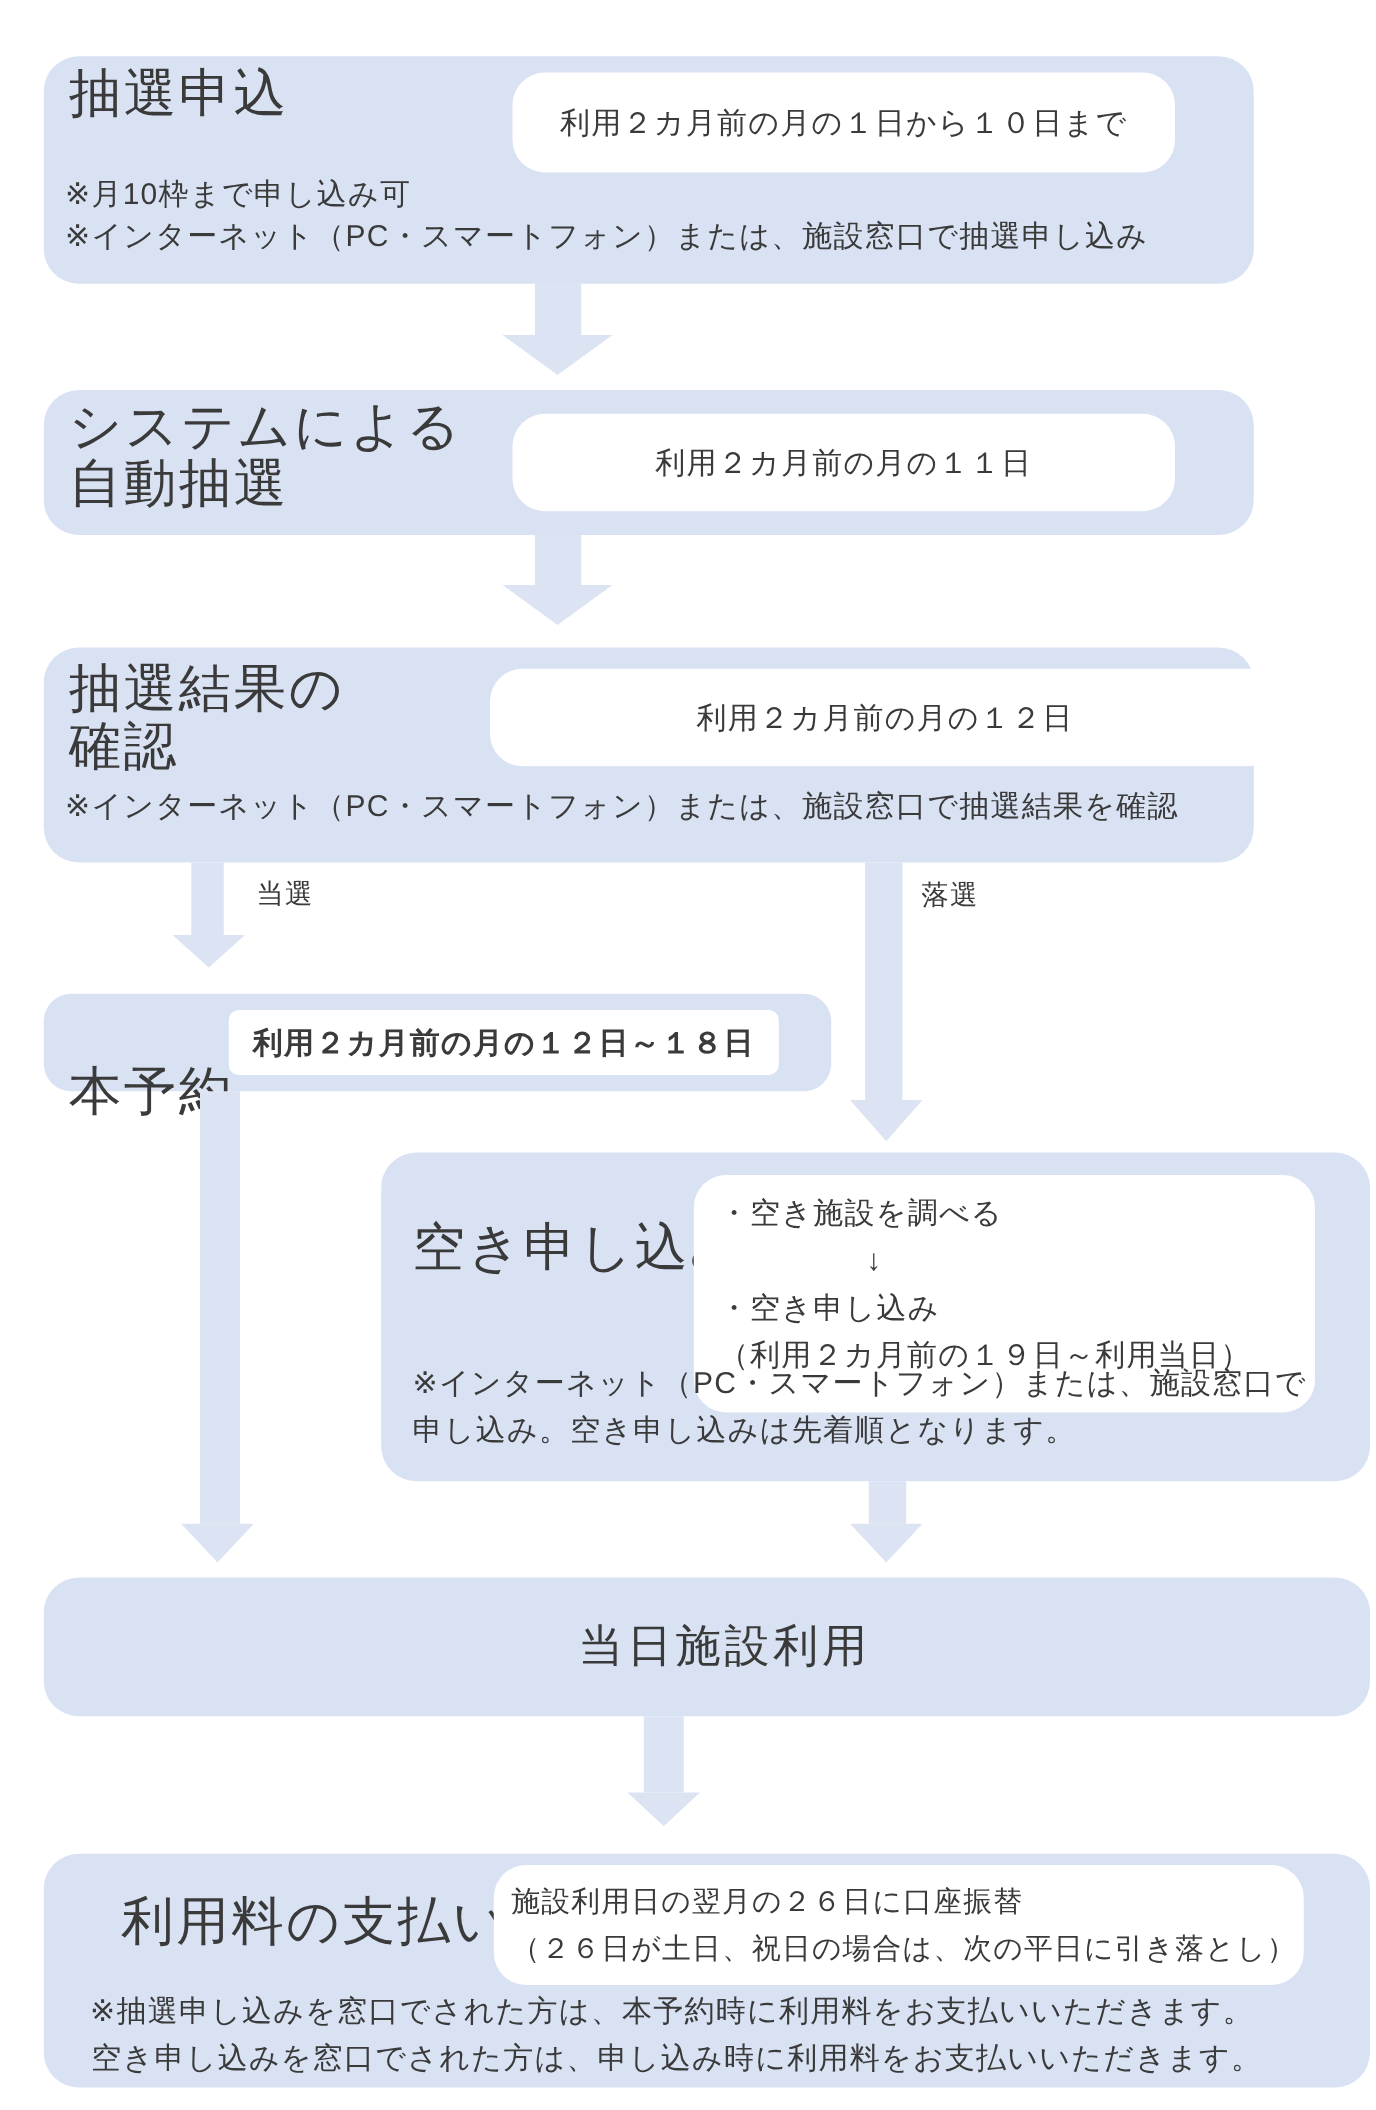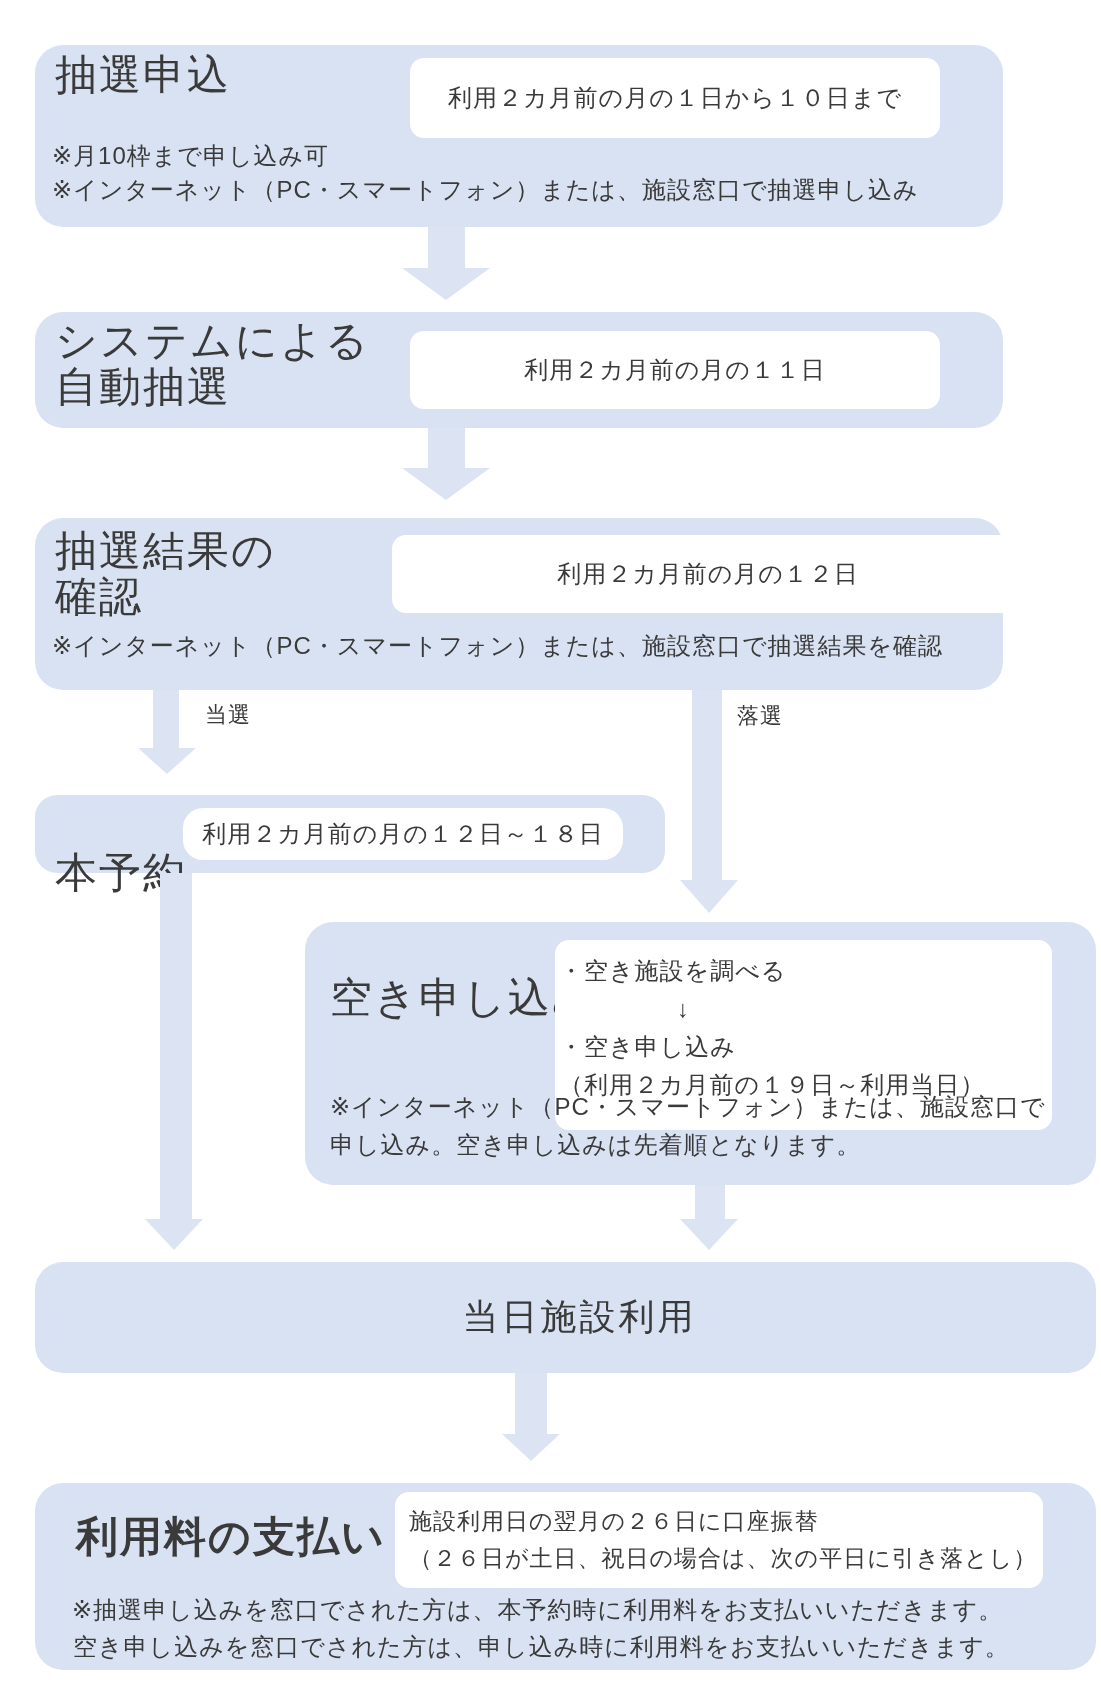--- a/index.html
+++ b/index.html
@@ -6,21 +6,21 @@
     --box-fill:#d9e2f3;
     --arrow-fill:#dce4f4;
     --panel-bg:#ffffff;
     --text:#3a3a3a;
   }
   html,body{margin:0;padding:0;background:#ffffff;}
   body{font-family:"Liberation Sans","DejaVu Sans",sans-serif;color:var(--text);}
   .canvas{position:relative;width:1101px;height:1688px;background:#ffffff;overflow:hidden;}
 
   .box{position:absolute;background:var(--box-fill);border-radius:28px;padding-left:28px;}
-  .panel{position:absolute;background:var(--panel-bg);border-radius:14px;
+  .panel{position:absolute;background:var(--panel-bg);border-radius:26px;
          display:flex;align-items:center;justify-content:center;text-align:center;}
   .panel span{font-size:24px;letter-spacing:1px;}
   .step-title{position:absolute;font-size:42px;letter-spacing:2px;line-height:46px;white-space:pre;}
   .note{position:absolute;font-size:24px;letter-spacing:1px;line-height:36px;white-space:pre;}
   .branch-label{position:absolute;font-size:22px;letter-spacing:1px;}
   .stem{position:absolute;background:var(--arrow-fill);}
   .tri{position:absolute;width:0;height:0;border-style:solid;
        border-color:var(--arrow-fill) transparent transparent transparent;}
 
   
@@ -47,44 +47,44 @@
   
   #bls{left:153px;top:690px;width:26px;height:58px;}
   #blh{left:138px;top:748px;border-width:26px 29px 0 29px;}
   #bll{left:205px;top:700px;}
   #brs{left:692px;top:690px;width:30px;height:190px;}
   #brh{left:680px;top:880px;border-width:33px 29px 0 29px;}
   #brl{left:737px;top:701px;}
   
   #b4{left:35px;top:795px;width:602px;height:78px;border-radius:22px;}
   #b4t{left:55px;top:803px;margin-top:47px;}
-  #b4w{left:183px;top:808px;width:440px;height:52px;border-radius:20px;}
+  #b4w{left:183px;top:808px;width:440px;height:52px;border-radius:8px;font-weight:bold;}
   
   #lls{left:160px;top:873px;width:32px;height:346px;}
   #llh{left:145px;top:1219px;border-width:31px 29px 0 29px;}
   
   #b5{left:305px;top:922px;width:763px;height:263px;}
   #b5t{left:330px;top:975px;}
   #b5w{left:555px;top:940px;width:497px;height:190px;display:block;text-align:left;
-       box-sizing:border-box;padding:12px 4px;}
+       box-sizing:border-box;padding:12px 20px;}
   #b5w .line{font-size:24px;line-height:38px;letter-spacing:1px;white-space:pre;}
   #b5w .line-down-arrow{padding-left:118px;}
   #b5n{left:330px;top:1088px;width:722px;white-space:normal;line-height:38px;}
   
   #r2s{left:695px;top:1185px;width:30px;height:34px;}
   #r2h{left:680px;top:1219px;border-width:31px 29px 0 29px;}
   
   #b6{left:35px;top:1262px;width:1033px;height:111px;display:flex;align-items:center;justify-content:center;}
   #b6 span{font-size:36px;letter-spacing:3px;}
   
   #cs{left:515px;top:1373px;width:32px;height:61px;}
   #ch{left:502px;top:1434px;border-width:27px 29px 0 29px;}
   
   #b7{left:35px;top:1483px;width:1033px;height:187px;}
-  #b7t{left:76px;top:1514px;font-weight:bold;}
+  #b7t{left:97px;top:1514px;}
   #b7w{left:395px;top:1492px;width:648px;height:96px;display:block;text-align:left;
        box-sizing:border-box;padding:11px 14px;}
   #b7w .line{font-size:23px;line-height:37px;letter-spacing:1px;white-space:pre;}
   #b7n1{left:48px;top:1592px;margin-left:24px;}
   #b7n2{left:48px;top:1629px;}
 </style>
 </head>
 <body>
 
 <div class="canvas">

